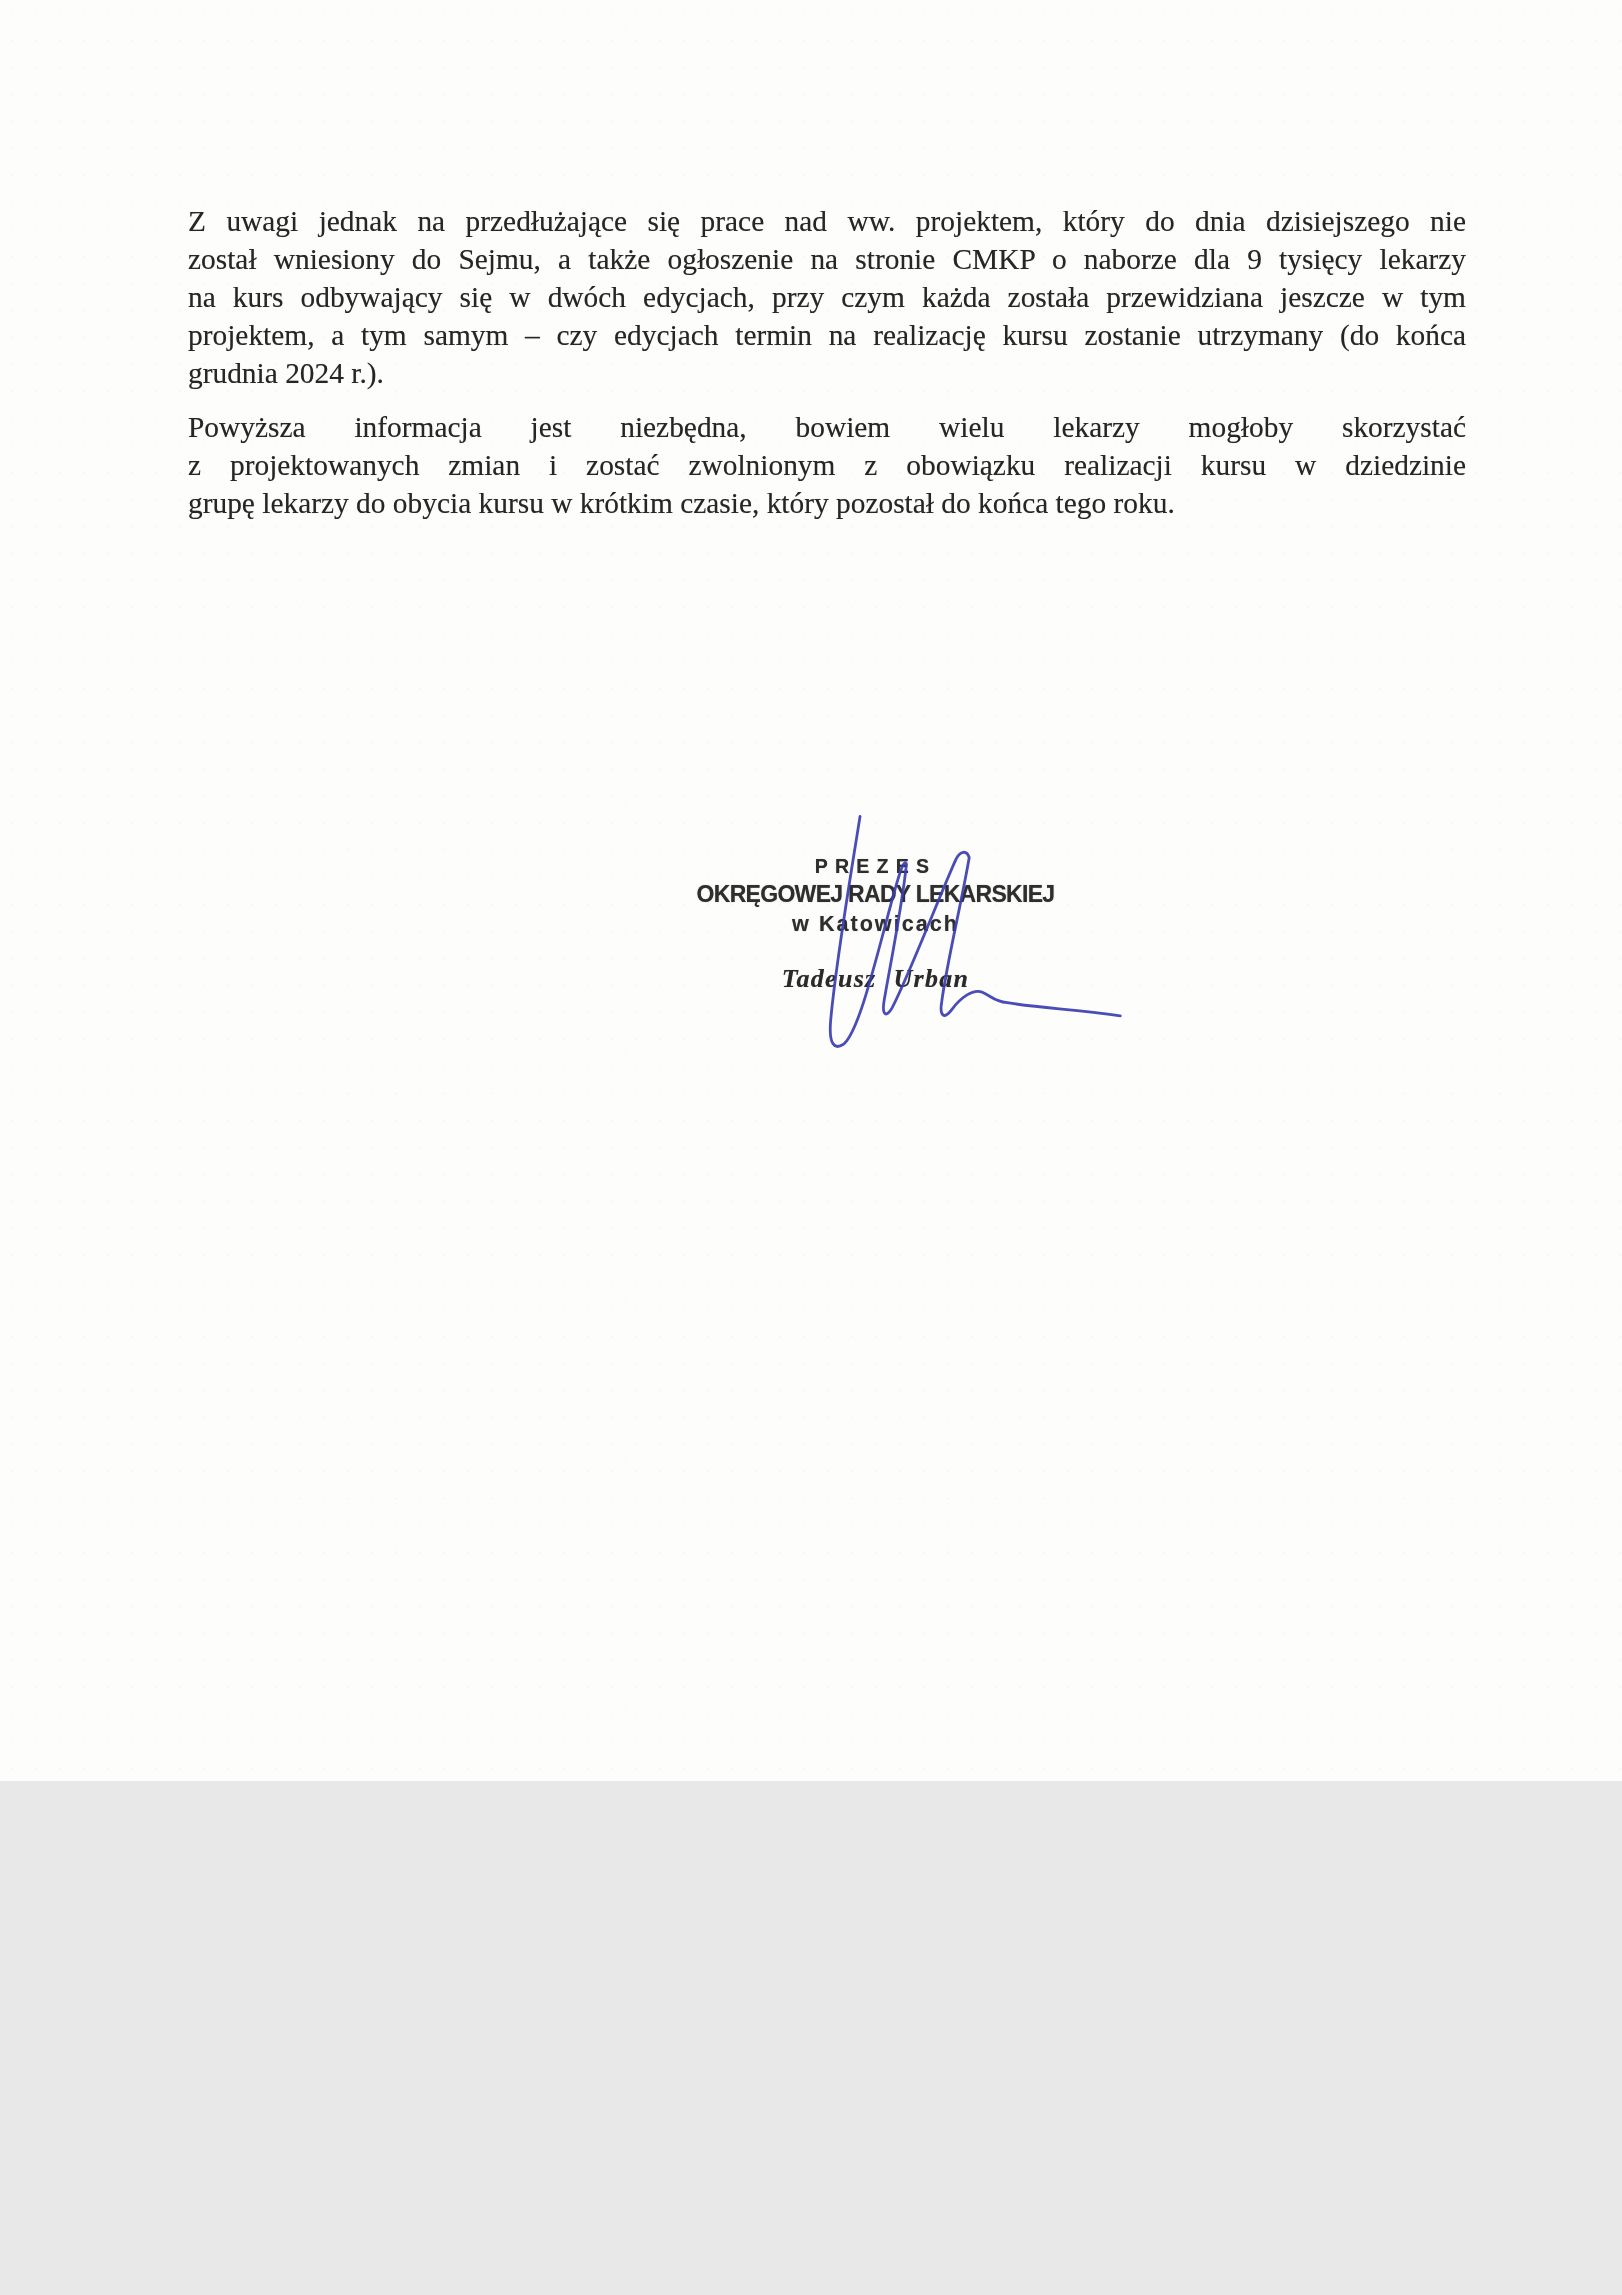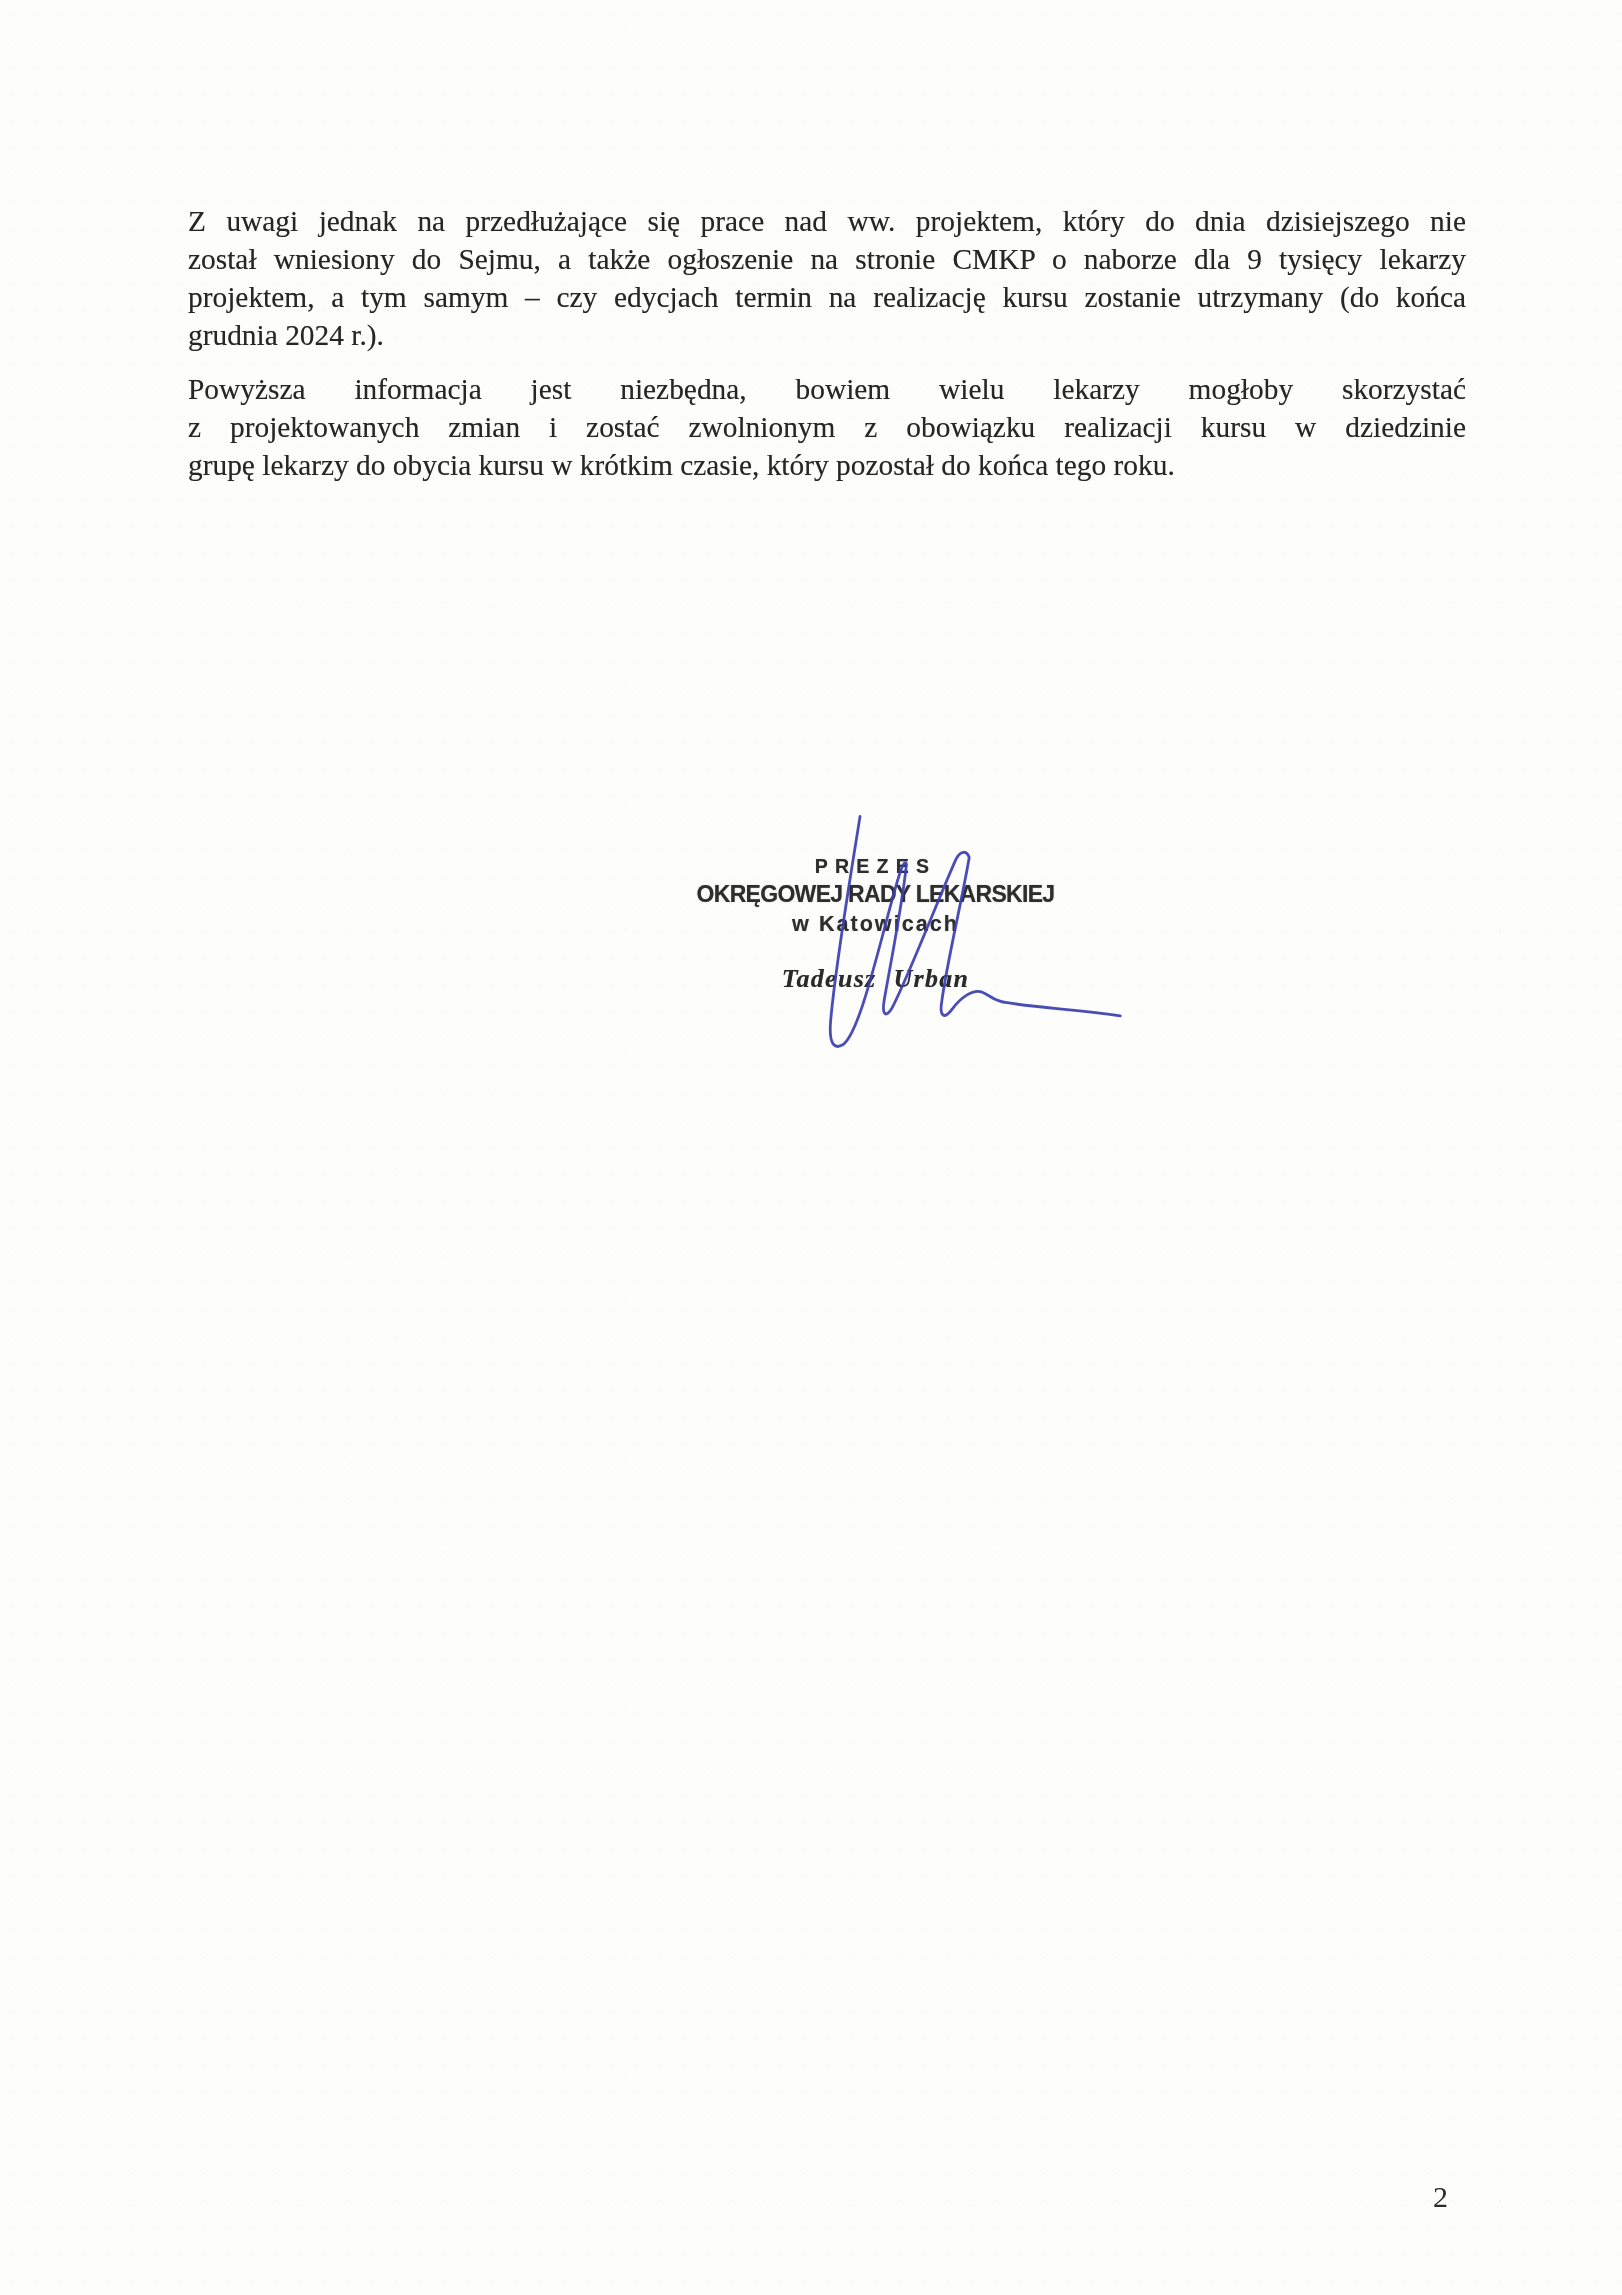--- a/index.html
+++ b/index.html
@@ -1,19 +1,19 @@
 <!DOCTYPE html>
 <html style="font-size:10.5px"><head>
 <meta charset="utf-8">
 <style>
   html, body { margin: 0; padding: 0; background: #e8e8e8; }
   .page {
     position: relative;
     width: 1623px;
-    height: 2295px;
+    height: 1781px;
     background: #fdfdfc;
     overflow: hidden;
     font-family: "Liberation Serif", serif;
     color: #262626;
   }
   
   .page::before {
     content: "";
     position: absolute;
     inset: 0;
@@ -103,20 +103,21 @@
 </head>
 <body>
 
 <div class="page">
 
   <div class="text-block">
 
     <div class="paragraph">
       <div class="line">Z uwagi jednak na przedłużające się prace nad ww. projektem, który do dnia dzisiejszego nie</div>
       <div class="line">został wniesiony do Sejmu, a także ogłoszenie na stronie CMKP o naborze dla 9 tysięcy lekarzy</div>
+      <div class="line">na kurs odbywający się w dwóch edycjach, przy czym każda została przewidziana jeszcze w tym</div>
       <div class="line">projektem, a tym samym – czy edycjach termin na realizację kursu zostanie utrzymany (do końca</div>
       <div class="line last">grudnia 2024 r.).</div>
     </div>
 
     <div class="paragraph">
       <div class="line">Powyższa informacja jest niezbędna, bowiem wielu lekarzy mogłoby skorzystać</div>
       <div class="line">z projektowanych zmian i zostać zwolnionym z obowiązku realizacji kursu w dziedzinie</div>
       <div class="line last">grupę lekarzy do obycia kursu w krótkim czasie, który pozostał do końca tego roku.</div>
     </div>
 

